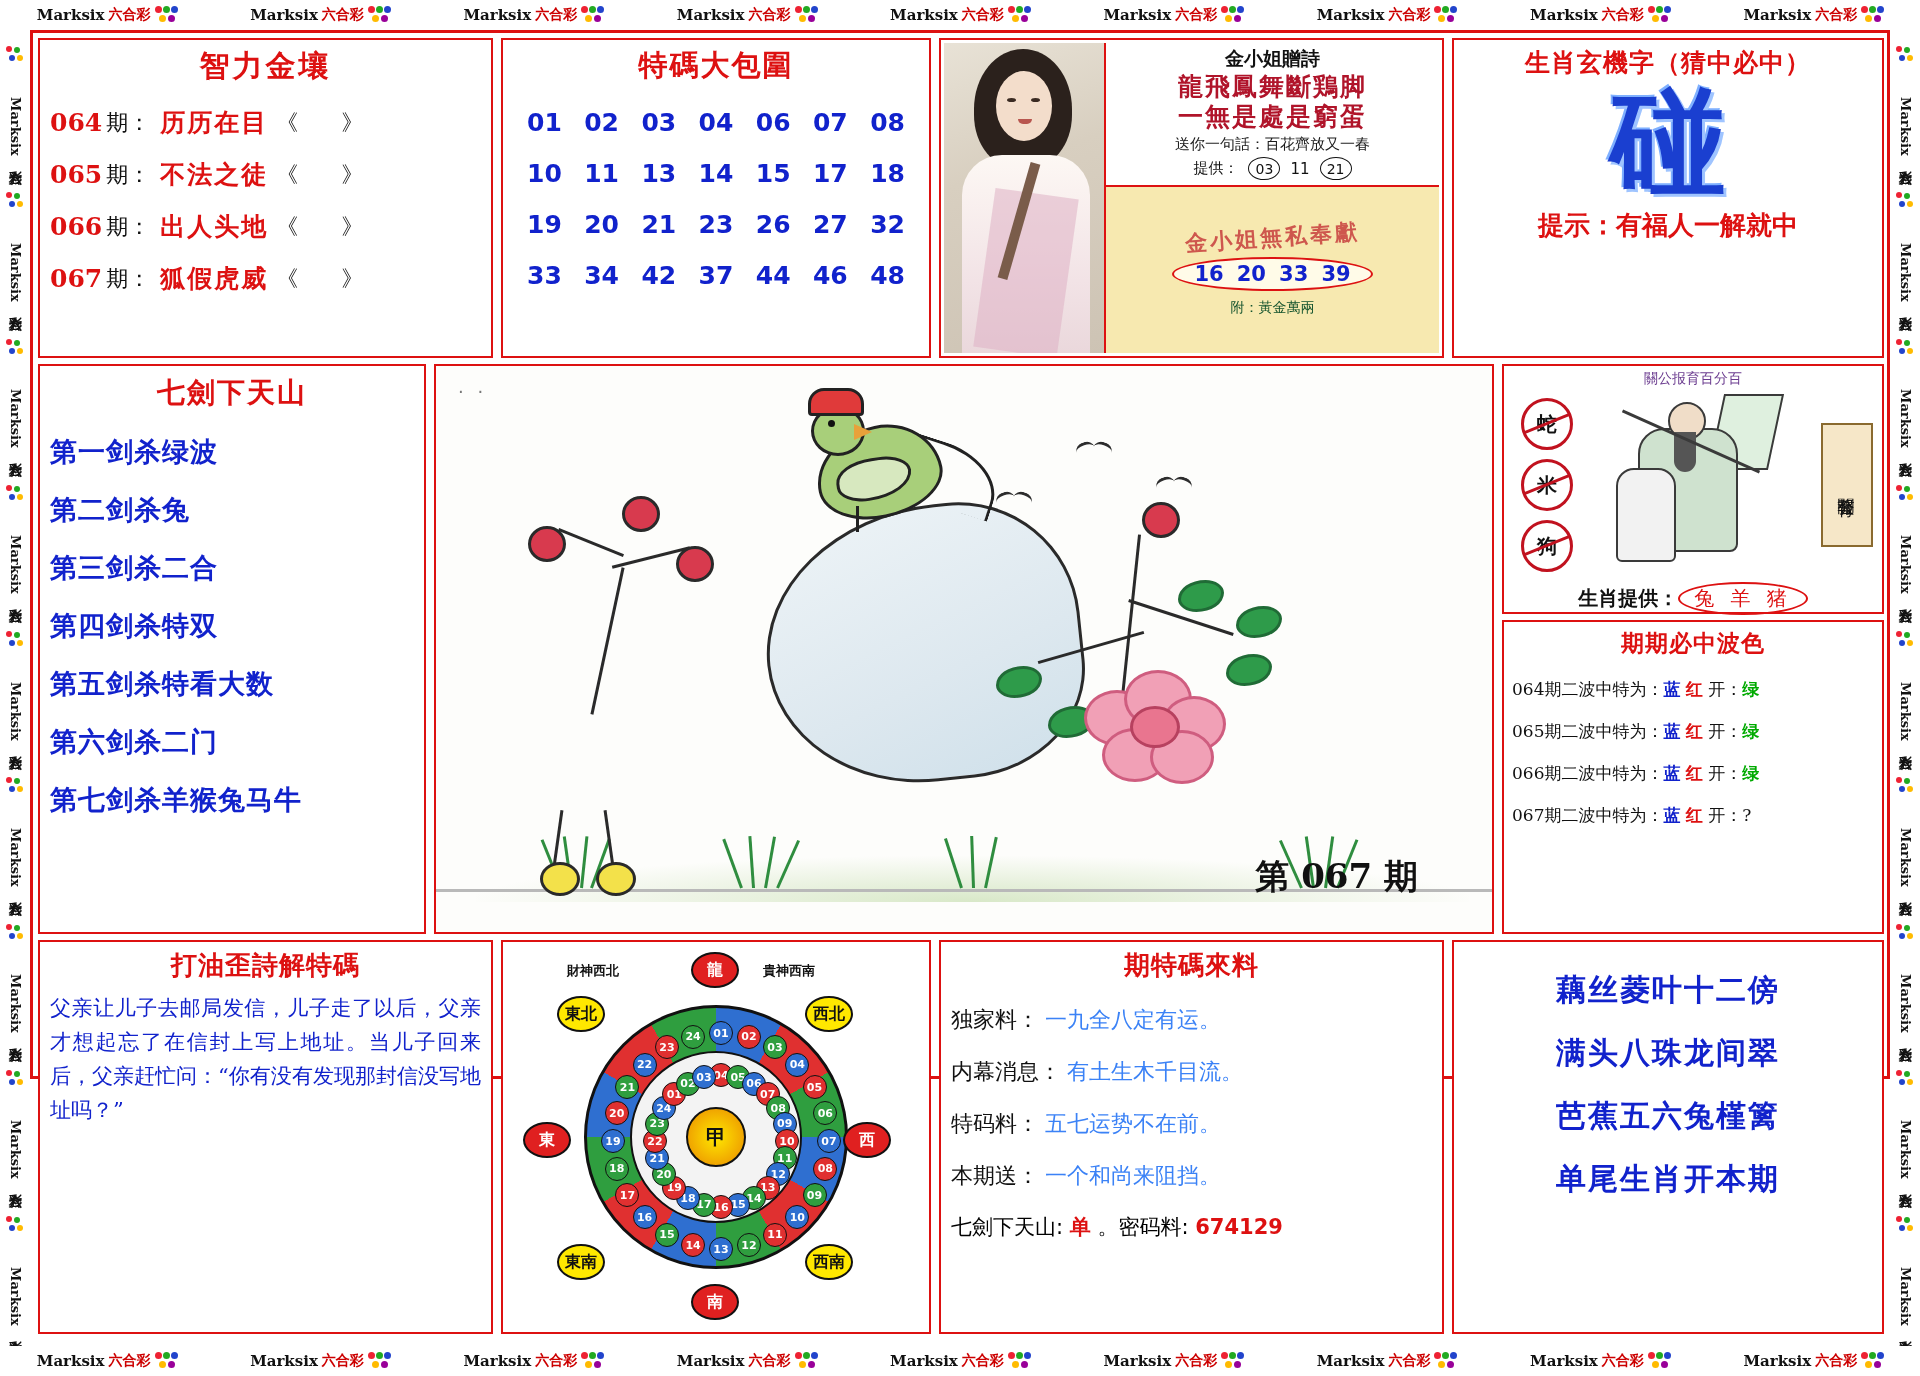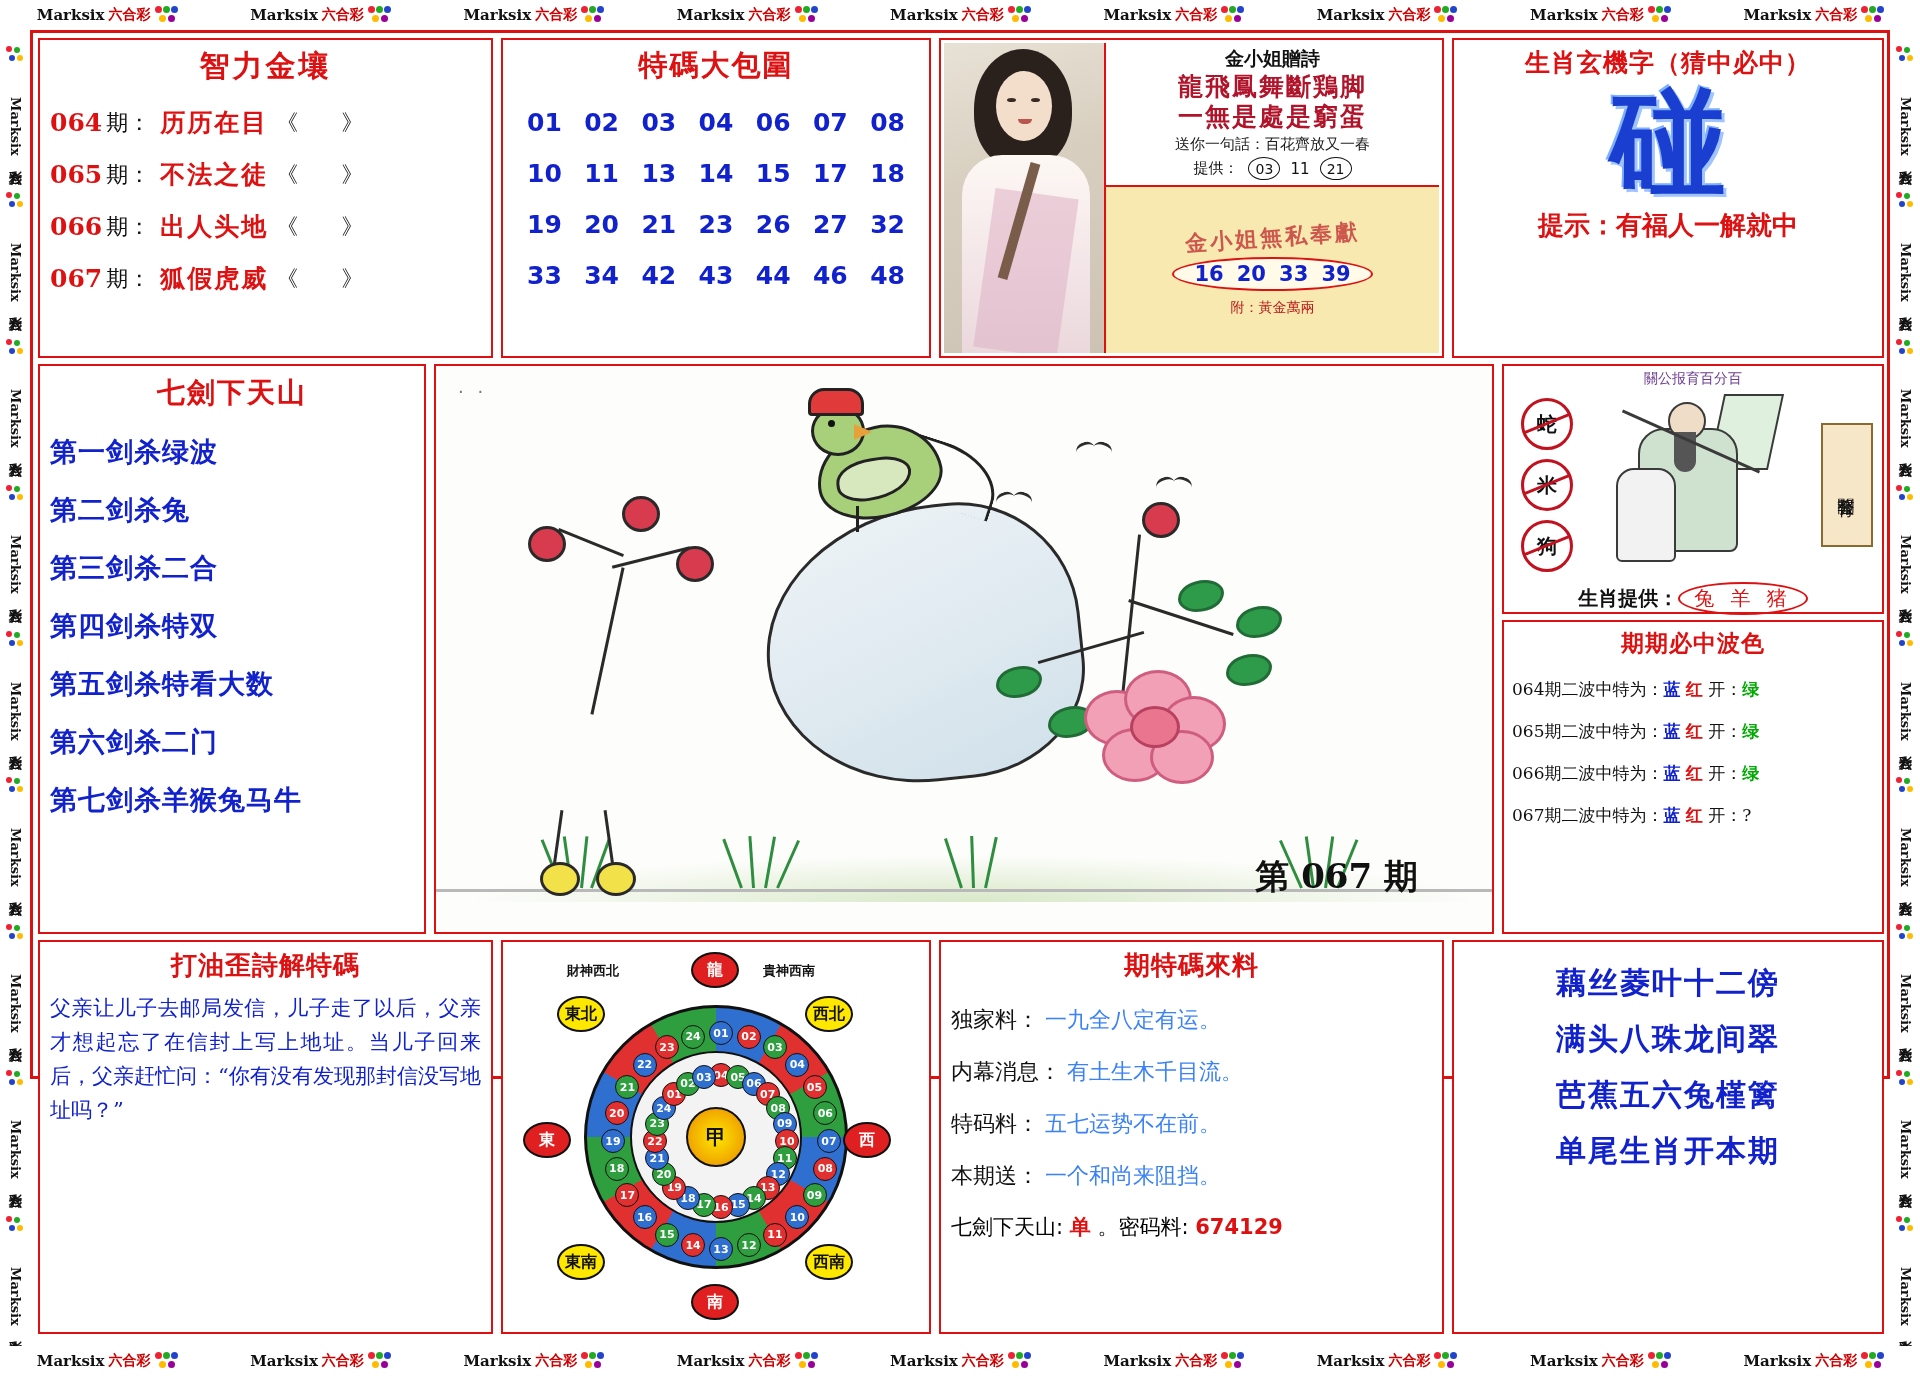--- a/index.html
+++ b/index.html
@@ -95,21 +95,21 @@
   .poem-line{text-align:center;color:#b0142a;font-size:25px;font-weight:bold;letter-spacing:2px;
     font-family:"DejaVu Serif","Liberation Serif",serif;line-height:1.18;}
   .poem-send{text-align:center;color:#1a1a1a;font-size:15px;margin-top:4px;font-family:"DejaVu Serif","Liberation Serif",serif;}
   .poem-supply{display:flex;justify-content:center;align-items:center;gap:10px;margin-top:3px;font-size:15px;color:#111;}
   .circ{display:inline-flex;align-items:center;justify-content:center;width:30px;height:21px;border:1px solid #111;border-radius:50%;font-size:14px;}
   .poem-bottom{flex:1;background:#f7e9b0;position:relative;display:flex;flex-direction:column;align-items:center;justify-content:center;}
   .stamp{color:#c1272d;font-size:22px;font-weight:bold;letter-spacing:3px;opacity:.75;transform:rotate(-4deg);
     font-family:"DejaVu Serif","Liberation Serif",serif;}
   .oval{margin-top:4px;border:2px solid #d11;border-radius:50%;padding:3px 16px;background:#fffbe8;}
   .oval span{color:#12c;font-size:21px;font-weight:bold;margin:0 4px;}
-  .poem-foot{font-size:14px;color:#b91c1c;margin-top:8px;}
+  .poem-foot{font-size:14px;color:#14532d;margin-top:8px;}
 
   
   #xuanji{left:1414px;top:0;width:432px;height:320px;padding:6px;}
   .xj-title{color:#d11;font-size:25px;font-weight:bold;text-align:center;
     font-family:"DejaVu Serif","Liberation Serif",serif;letter-spacing:1px;}
   .xj-char{text-align:center;font-size:115px;font-weight:bold;line-height:1.05;margin-top:2px;
     font-family:"DejaVu Serif","Liberation Serif",serif;
     color:#1a3fd0;
     text-shadow:3px 3px 0 #9fc4ff, -2px -2px 0 #7fb0ff;}
   .xj-hint{text-align:center;color:#d11;font-size:26px;font-weight:bold;margin-top:6px;
@@ -230,21 +230,21 @@
   .ll-row{margin-top:22px;font-size:22px;color:#111;font-family:"DejaVu Serif","Liberation Serif",serif;display:flex;}
   .ll-k{color:#111;}
   .ll-v{color:#3b82f6;margin-left:6px;}
   .ll-last{margin-top:22px;font-size:21px;}
   .ll-last .hl{color:#d11;font-weight:bold;}
 
   
   #shi{left:1414px;top:902px;width:432px;height:394px;padding:6px 8px;}
   .shi-title{text-align:center;color:#d11;font-size:26px;font-weight:bold;
     font-family:"DejaVu Serif","Liberation Serif",serif;letter-spacing:2px;}
-  .shi-line{text-align:center;color:#12c;font-size:30px;font-weight:bold;margin-top:15px;letter-spacing:2px;
+  .shi-line{text-align:center;color:#12c;font-size:30px;font-weight:bold;margin-top:22px;letter-spacing:2px;
     font-family:"DejaVu Serif","Liberation Serif",serif;}
 </style>
 </head>
 <body>
 
 <div class="page">
 
   <div class="marquee top" id="mq-top">
       <span class="mq-unit">
         <span class="mq-text">Marksix</span>
@@ -640,21 +640,21 @@
               <span>21</span>
               <span>23</span>
               <span>26</span>
               <span>27</span>
               <span>32</span>
             </div>
             <div class="bw-line">
               <span>33</span>
               <span>34</span>
               <span>42</span>
-              <span>43</span>
+              <span>37</span>
               <span>44</span>
               <span>46</span>
               <span>48</span>
             </div>
           </div>
     </div>
 
     <div class="box" id="lady">
       <div class="lady-wrap">
         <div class="lady-photo">

